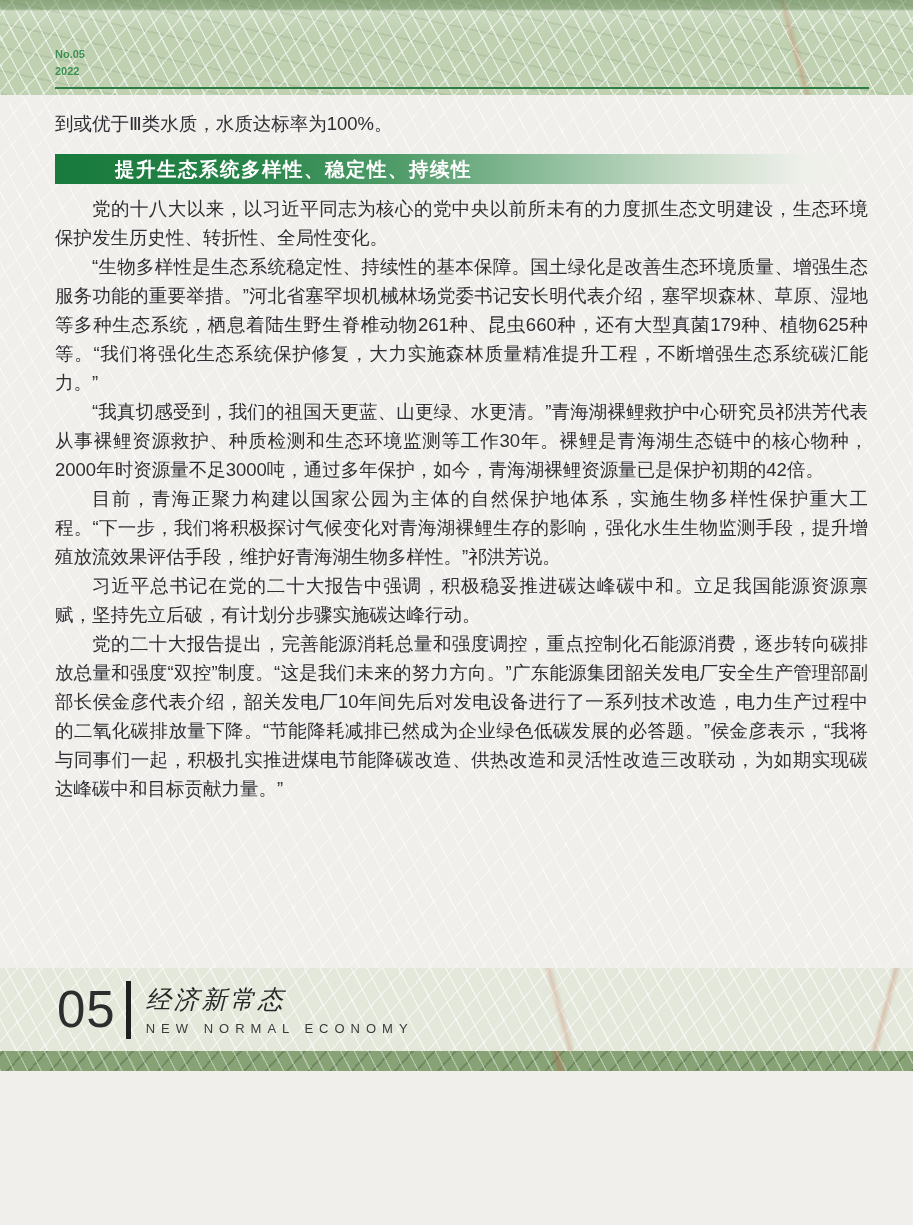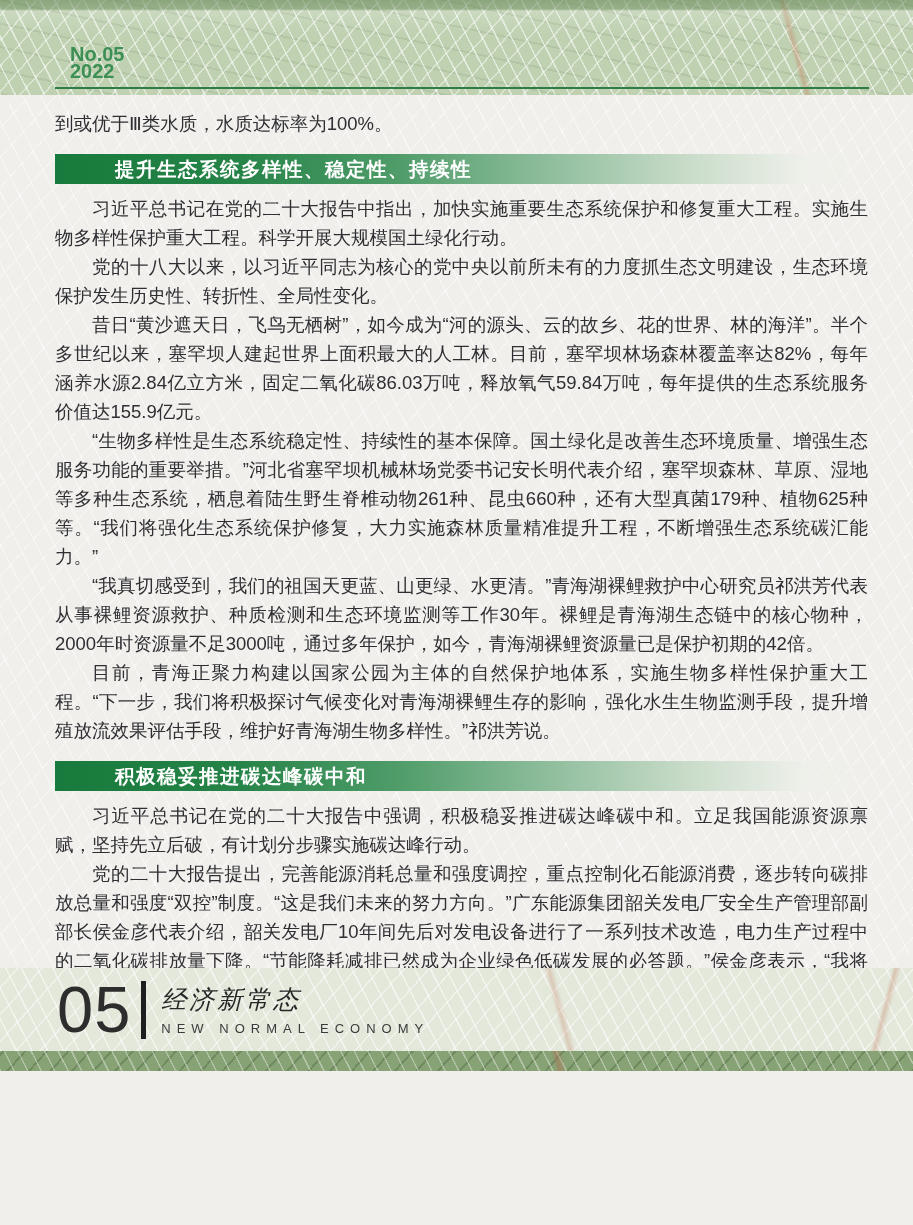--- a/index.html
+++ b/index.html
@@ -23,21 +23,21 @@
     background-color: #bfd1b1;
     background-image:
       linear-gradient(180deg, rgba(104,136,90,0.60) 0px, rgba(104,136,90,0.45) 9px, rgba(255,255,255,0.18) 11px, rgba(255,255,255,0) 34px),
       linear-gradient(75deg, rgba(0,0,0,0) 85.6%, rgba(198,128,98,0.40) 86%, rgba(0,0,0,0) 86.6%),
       repeating-linear-gradient(63deg, rgba(255,255,255,0.55) 0 1.5px, rgba(255,255,255,0) 1.5px 13px),
       repeating-linear-gradient(-48deg, rgba(255,255,255,0.45) 0 1.5px, rgba(255,255,255,0) 1.5px 17px),
       repeating-linear-gradient(12deg, rgba(150,170,135,0.30) 0 2px, rgba(0,0,0,0) 2px 23px);
   }
   .issue {
     position: absolute; left: 55px; top: 46px;
-    color: #3c8f55; font-size: 20px; line-height: 17px; font-weight: 600; margin-left: 15px;
+    color: #3c8f55; font-size: 11px; line-height: 17px; font-weight: 600;
   }
   .journal {
     position: absolute; right: 44px; top: 48px;
     font-size: 27px; font-weight: bold; color: #2f8b4a; letter-spacing: 2px;
     text-shadow: 0 0 1px rgba(47,139,74,0.35);
   }
   .masthead-rule {
     position: absolute; left: 55px; right: 44px; top: 87px;
     height: 2px; background: #2e7d46;
   }
@@ -77,21 +77,21 @@
     display: flex; align-items: center;
     padding-left: 57px;
     background-color: #e3e8db;
     background-image:
       linear-gradient(75deg, rgba(0,0,0,0) 60.5%, rgba(198,128,98,0.30) 61%, rgba(0,0,0,0) 61.6%),
       linear-gradient(105deg, rgba(0,0,0,0) 95.4%, rgba(198,128,98,0.35) 95.8%, rgba(0,0,0,0) 96.4%),
       repeating-linear-gradient(63deg, rgba(255,255,255,0.55) 0 1.5px, rgba(255,255,255,0) 1.5px 14px),
       repeating-linear-gradient(-48deg, rgba(255,255,255,0.45) 0 1.5px, rgba(255,255,255,0) 1.5px 18px);
   }
   .page-num {
-    font-size: 65px; line-height: 1; color: #2d2d2d; font-weight: 400;
+    font-size: 51px; line-height: 1; color: #2d2d2d; font-weight: 400;
     letter-spacing: 1px;
   }
   .footer-divider {
     width: 5px; height: 58px; background: #1f1f1f;
     margin: 0 15px 0 10px;
   }
   .footer-titles .cn { font-size: 25px; color: #262626; letter-spacing: 3px; font-style: italic; }
   .footer-titles .en { font-size: 13px; color: #3a3a3a; letter-spacing: 6px; margin-top: 5px; }
 
   
@@ -117,30 +117,25 @@
     <div class="masthead-rule"></div>
   </header>
 
   <main class="content">
 
     <p class="body-text no-indent">到或优于Ⅲ类水质，水质达标率为100%。</p>
 
     <h2 class="section-bar">
       <span>提升生态系统多样性、稳定性、持续性</span>
     </h2>
-    <p class="body-text">习近平总书记在党的二十大报告中指出，加快实施重要生态系统保护和修复重大工程。实施生物多样性保护重大工程。科学开展大规模国土绿化行动。</p>
     <p class="body-text">党的十八大以来，以习近平同志为核心的党中央以前所未有的力度抓生态文明建设，生态环境保护发生历史性、转折性、全局性变化。</p>
-    <p class="body-text">昔日“黄沙遮天日，飞鸟无栖树”，如今成为“河的源头、云的故乡、花的世界、林的海洋”。半个多世纪以来，塞罕坝人建起世界上面积最大的人工林。目前，塞罕坝林场森林覆盖率达82%，每年涵养水源2.84亿立方米，固定二氧化碳86.03万吨，释放氧气59.84万吨，每年提供的生态系统服务价值达155.9亿元。</p>
     <p class="body-text">“生物多样性是生态系统稳定性、持续性的基本保障。国土绿化是改善生态环境质量、增强生态服务功能的重要举措。”河北省塞罕坝机械林场党委书记安长明代表介绍，塞罕坝森林、草原、湿地等多种生态系统，栖息着陆生野生脊椎动物261种、昆虫660种，还有大型真菌179种、植物625种等。“我们将强化生态系统保护修复，大力实施森林质量精准提升工程，不断增强生态系统碳汇能力。”</p>
     <p class="body-text">“我真切感受到，我们的祖国天更蓝、山更绿、水更清。”青海湖裸鲤救护中心研究员祁洪芳代表从事裸鲤资源救护、种质检测和生态环境监测等工作30年。裸鲤是青海湖生态链中的核心物种，2000年时资源量不足3000吨，通过多年保护，如今，青海湖裸鲤资源量已是保护初期的42倍。</p>
     <p class="body-text">目前，青海正聚力构建以国家公园为主体的自然保护地体系，实施生物多样性保护重大工程。“下一步，我们将积极探讨气候变化对青海湖裸鲤生存的影响，强化水生生物监测手段，提升增殖放流效果评估手段，维护好青海湖生物多样性。”祁洪芳说。</p>
 
-    <h2 class="section-bar">
-      <span>积极稳妥推进碳达峰碳中和</span>
-    </h2>
     <p class="body-text">习近平总书记在党的二十大报告中强调，积极稳妥推进碳达峰碳中和。立足我国能源资源禀赋，坚持先立后破，有计划分步骤实施碳达峰行动。</p>
     <p class="body-text">党的二十大报告提出，完善能源消耗总量和强度调控，重点控制化石能源消费，逐步转向碳排放总量和强度“双控”制度。“这是我们未来的努力方向。”广东能源集团韶关发电厂安全生产管理部副部长侯金彦代表介绍，韶关发电厂10年间先后对发电设备进行了一系列技术改造，电力生产过程中的二氧化碳排放量下降。“节能降耗减排已然成为企业绿色低碳发展的必答题。”侯金彦表示，“我将与同事们一起，积极扎实推进煤电节能降碳改造、供热改造和灵活性改造三改联动，为如期实现碳达峰碳中和目标贡献力量。”</p>
 
   </main>
 
   <footer class="page-footer">
     <span class="page-num">05</span>
     <span class="footer-divider"></span>
     <div class="footer-titles">
       <div class="cn">经济新常态</div>

